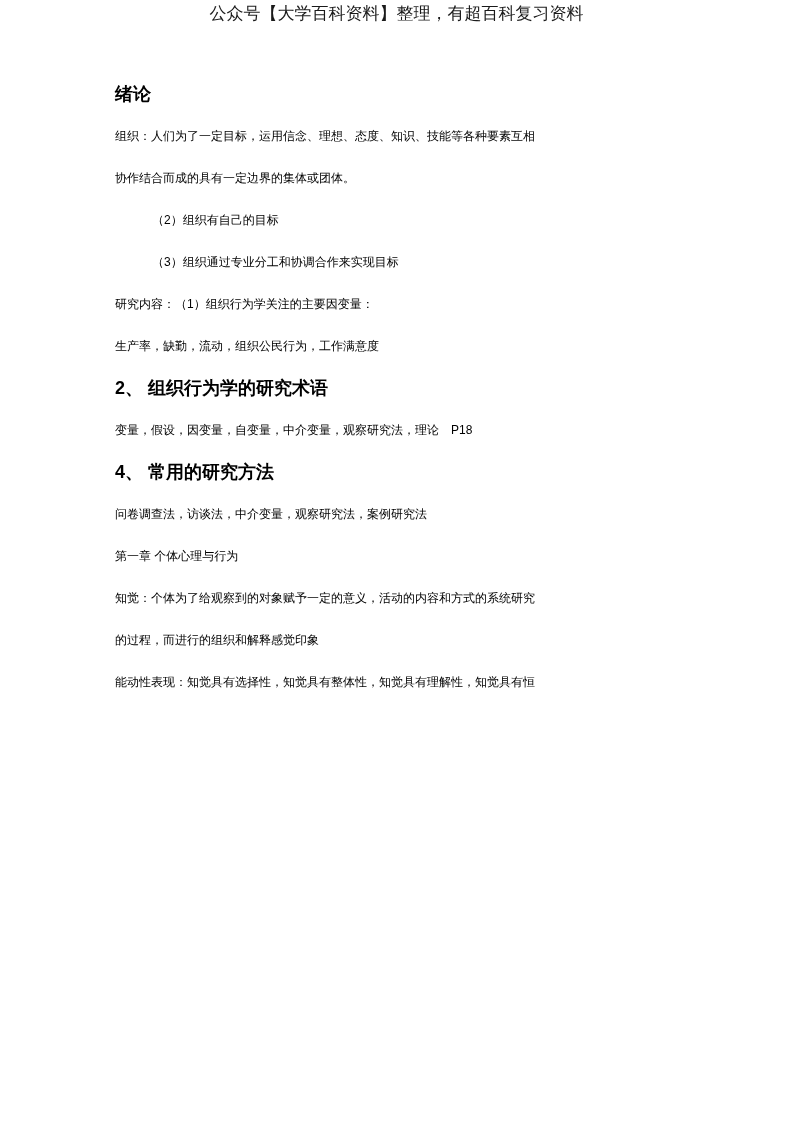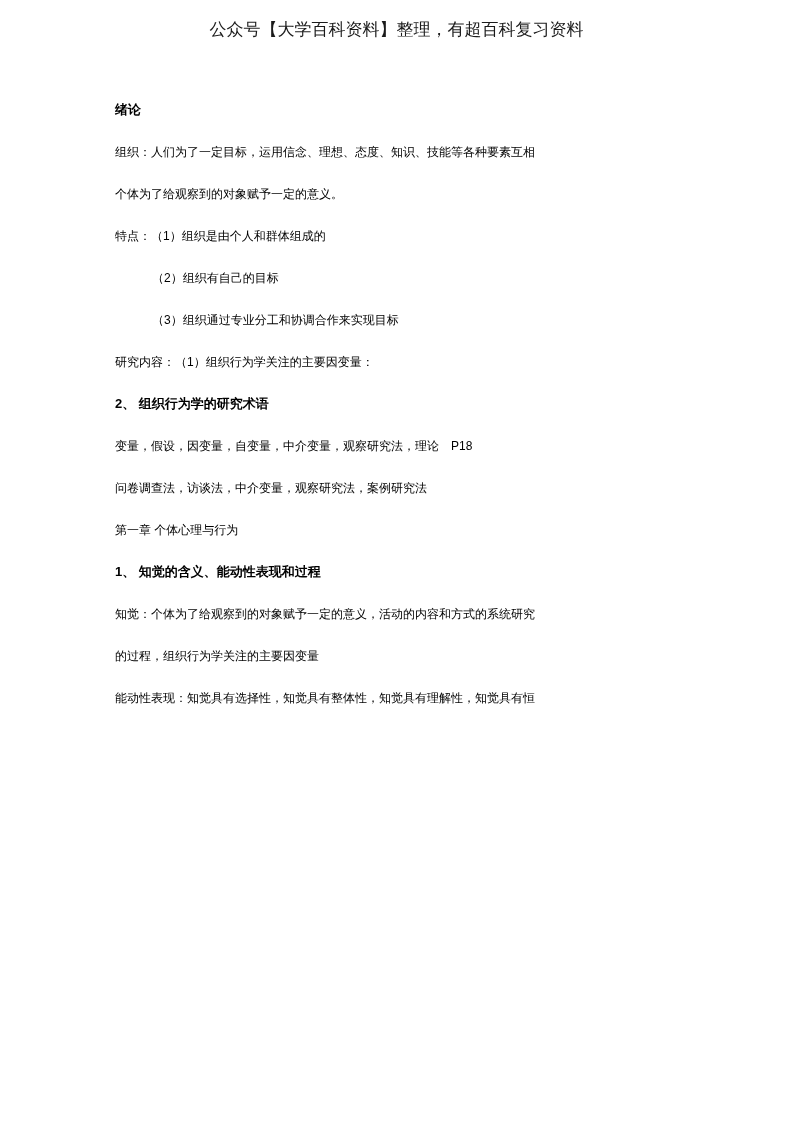--- a/index.html
+++ b/index.html
@@ -10,21 +10,21 @@
   .page {
     position: relative;
     width: 793px;
     height: 1122px;
     margin: 0 auto;
     background: #ffffff;
     overflow: hidden;
     font-family: "Liberation Sans", sans-serif;
   }
   .header-note {
-    padding-top: 20px;
+    padding-top: 4px;
     height: 20px;
     line-height: 20px;
     text-align: center;
     font-family: "Liberation Serif", serif;
     font-size: 17px;
     color: #1a1a1a;
   }
   .content {
     margin: 49px 100px 0 115px;
   }
@@ -32,45 +32,45 @@
     margin: 0;
     height: 42px;
     line-height: 42px;
     font-size: 12px;
     color: #000000;
     white-space: nowrap;
     font-family: "Liberation Sans", sans-serif;
   }
   .line.h {
     font-weight: bold;
-    font-size: 13px;
+    font-size: 18px;
     color: #000000;
   }
   .line.indent {
     padding-left: 37px;
   }
 </style>
 </head>
 <body>
 
 <div class="page">
 
   <div class="header-note">公众号【大学百科资料】整理，有超百科复习资料</div>
 
   <div class="content">
     <p class="line h">绪论</p>
     <p class="line">组织：人们为了一定目标，运用信念、理想、态度、知识、技能等各种要素互相</p>
-    <p class="line">个体为了给观察到的对象赋予一定的意义。</p>
-    <p class="line">特点：（1）组织是由个人和群体组成的</p>
+    <p class="line">协作结合而成的具有一定边界的集体或团体。</p>
     <p class="line indent">（2）组织有自己的目标</p>
     <p class="line indent">（3）组织通过专业分工和协调合作来实现目标</p>
     <p class="line">研究内容：（1）组织行为学关注的主要因变量：</p>
+    <p class="line">生产率，缺勤，流动，组织公民行为，工作满意度</p>
     <p class="line h">2、 组织行为学的研究术语</p>
     <p class="line">变量，假设，因变量，自变量，中介变量，观察研究法，理论　P18</p>
+    <p class="line h">4、 常用的研究方法</p>
     <p class="line">问卷调查法，访谈法，中介变量，观察研究法，案例研究法</p>
     <p class="line">第一章 个体心理与行为</p>
-    <p class="line h">1、 知觉的含义、能动性表现和过程</p>
     <p class="line">知觉：个体为了给观察到的对象赋予一定的意义，活动的内容和方式的系统研究</p>
-    <p class="line">的过程，组织行为学关注的主要因变量</p>
+    <p class="line">的过程，而进行的组织和解释感觉印象</p>
     <p class="line">能动性表现：知觉具有选择性，知觉具有整体性，知觉具有理解性，知觉具有恒</p>
   </div>
 
 </div>
 
 </body></html>

